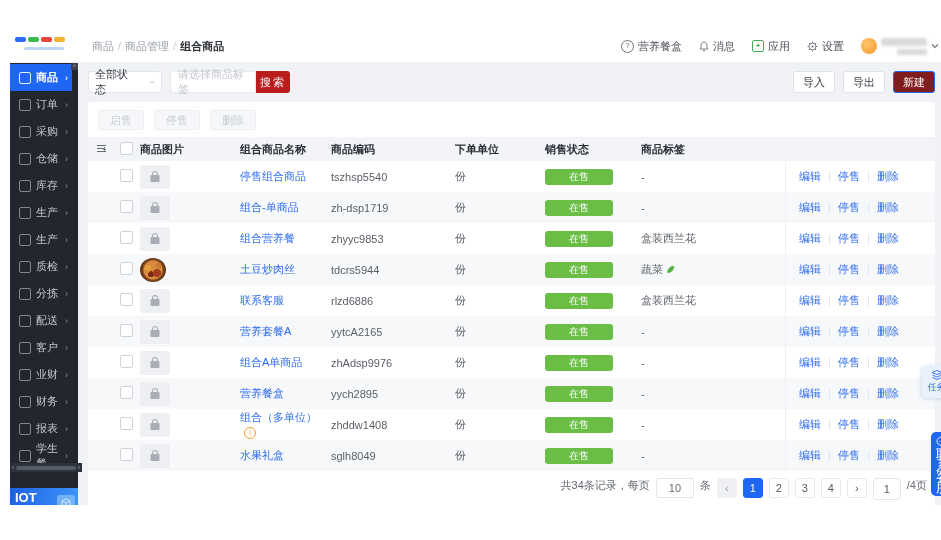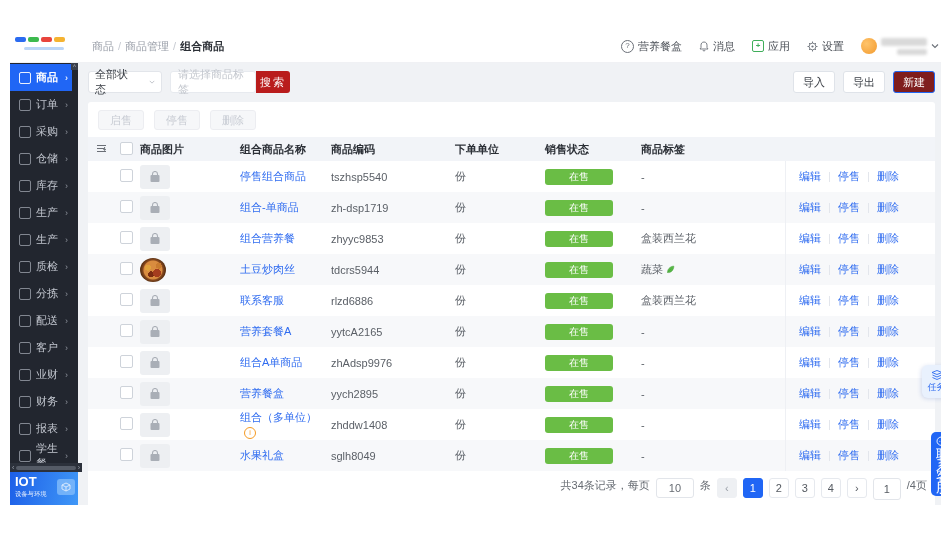--- a/index.html
+++ b/index.html
@@ -30,21 +30,21 @@
   .side-list{position:absolute;top:2px;left:0;right:6px;}
   .side-item{height:27px;display:flex;align-items:center;gap:5px;padding:0 4px 0 9px;color:#c2c6cf;font-size:11px;cursor:pointer;position:relative;}
   .side-item .micon{flex:0 0 10px;width:10px;height:10px;border:1px solid #8d929c;border-radius:2px;opacity:.9;}
   .side-item::after{content:"›";margin-left:auto;font-size:9px;color:#8d929c;}
   .side-item.active{background:#2066f5;color:#fff;font-weight:bold;}
   .side-item.active .micon{border-color:#fff;}
   .side-item.active::after{color:#dfe9ff;}
   .side-vcaret{position:absolute;top:0;right:0;width:7px;height:8px;background:#3a3f4a;color:#aab0ba;font-size:6px;text-align:center;line-height:8px;}
   .side-hscroll{position:absolute;bottom:33px;left:0;width:68px;height:9px;background:#2c313b;display:flex;justify-content:space-between;align-items:center;padding:0 2px;color:#9aa0ab;font-size:7px;}
   .side-hscroll .track{flex:1;height:4px;margin:0 2px;background:#555b66;border-radius:2px;}
-  .iot{position:absolute;bottom:0;left:0;width:68px;height:33px;background:linear-gradient(100deg,#1d5fe8,#3f97f7);color:#fff;padding:3px 5px;box-sizing:border-box;overflow:hidden;}
+  .iot{position:absolute;bottom:0;left:0;width:68px;height:17px;background:linear-gradient(100deg,#1d5fe8,#3f97f7);color:#fff;padding:3px 5px;box-sizing:border-box;overflow:hidden;}
   .iot-title{font-size:13px;font-weight:bold;line-height:14px;}
   .iot-sub{font-size:7px;opacity:.9;transform:scale(.9);transform-origin:left;}
   .iot-cube{position:absolute;right:3px;top:7px;width:18px;height:16px;background:#7db9fb;border-radius:3px;opacity:.85;display:flex;align-items:center;justify-content:center;}
 
   
   .content{position:absolute;top:32px;left:68px;right:6px;bottom:0;background:#f0f2f5;}
   .filterbar{position:absolute;top:8px;left:10px;right:10px;height:24px;display:flex;align-items:center;gap:8px;font-size:11px;}
   .selectbox{width:74px;height:22px;background:#fff;border:1px solid #e2e5ea;border-radius:3px;display:flex;align-items:center;padding:0 6px;color:#3c4047;gap:21px;box-sizing:border-box;}
   .selectbox svg{margin-left:auto;}
   .tinput{height:22px;background:#fff;border:1px solid #e7eaef;border-radius:3px;display:flex;align-items:center;padding:0 7px;color:#c2c6cd;box-sizing:border-box;}

